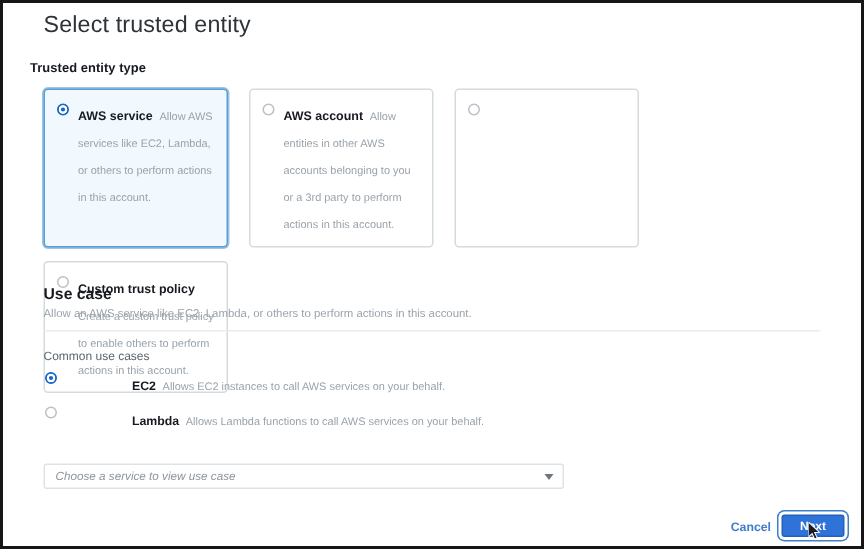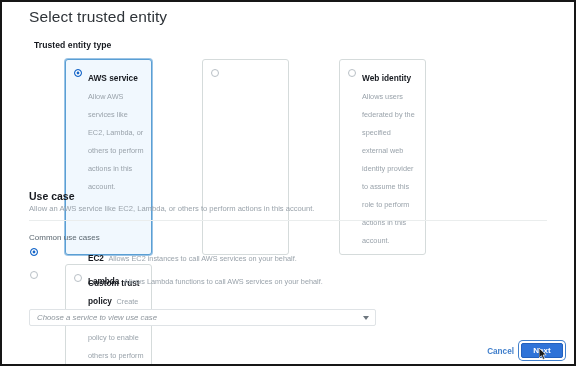--- a/index.html
+++ b/index.html
@@ -39,21 +39,21 @@
     letter-spacing: 0.1px;
   }
   .section-label {
     font-size: 8.6px;
     font-weight: bold;
     color: #16191f;
     letter-spacing: 0.05px;
   }
   #trusted-entity-type-label {
     position: absolute;
-    left: 32px;
+    left: 18px;
     top: 38px;
   }
 
   
   .cards {
     position: absolute;
     left: 27px;
     top: 57px;
     width: 414px;
     display: grid;
@@ -63,21 +63,20 @@
   }
   .card {
     position: relative;
     box-sizing: border-box;
     border: 1px solid #d5dbdb;
     border-radius: 3px;
     background: #ffffff;
     padding: 7px 7px 7px 8px;
     min-height: 56px;
     cursor: pointer;
-    margin-left: 36px;
   }
   .card.selected {
     border: 1px solid #5a9fd4;
     background: #f1f8fe;
     box-shadow: 0 0 0 1px #9bc4e6;
   }
   .card-row {
     display: flex;
     align-items: flex-start;
     gap: 6px;
@@ -280,30 +279,30 @@
           <span class="card-text">
             <span class="card-title">AWS service</span>
             <span class="card-desc">Allow AWS services like EC2, Lambda, or others to perform actions in this account.</span>
           </span>
         </div>
       </div>
 
       <div class="card">
         <div class="card-row">
           <span class="radio"></span>
+          <span class="card-text">
+            <span class="card-title">AWS account</span>
+            <span class="card-desc">Allow entities in other AWS accounts belonging to you or a 3rd party to perform actions in this account.</span>
+          </span>
         </div>
       </div>
 
       <div class="card">
         <div class="card-row">
           <span class="radio"></span>
-          <span class="card-text">
-            <span class="card-title">Web identity</span>
-            <span class="card-desc">Allows users federated by the specified external web identity provider to assume this role to perform actions in this account.</span>
-          </span>
         </div>
       </div>
 
 
       <div class="card">
         <div class="card-row">
           <span class="radio"></span>
           <span class="card-text">
             <span class="card-title">Custom trust policy</span>
             <span class="card-desc">Create a custom trust policy to enable others to perform actions in this account.</span>

